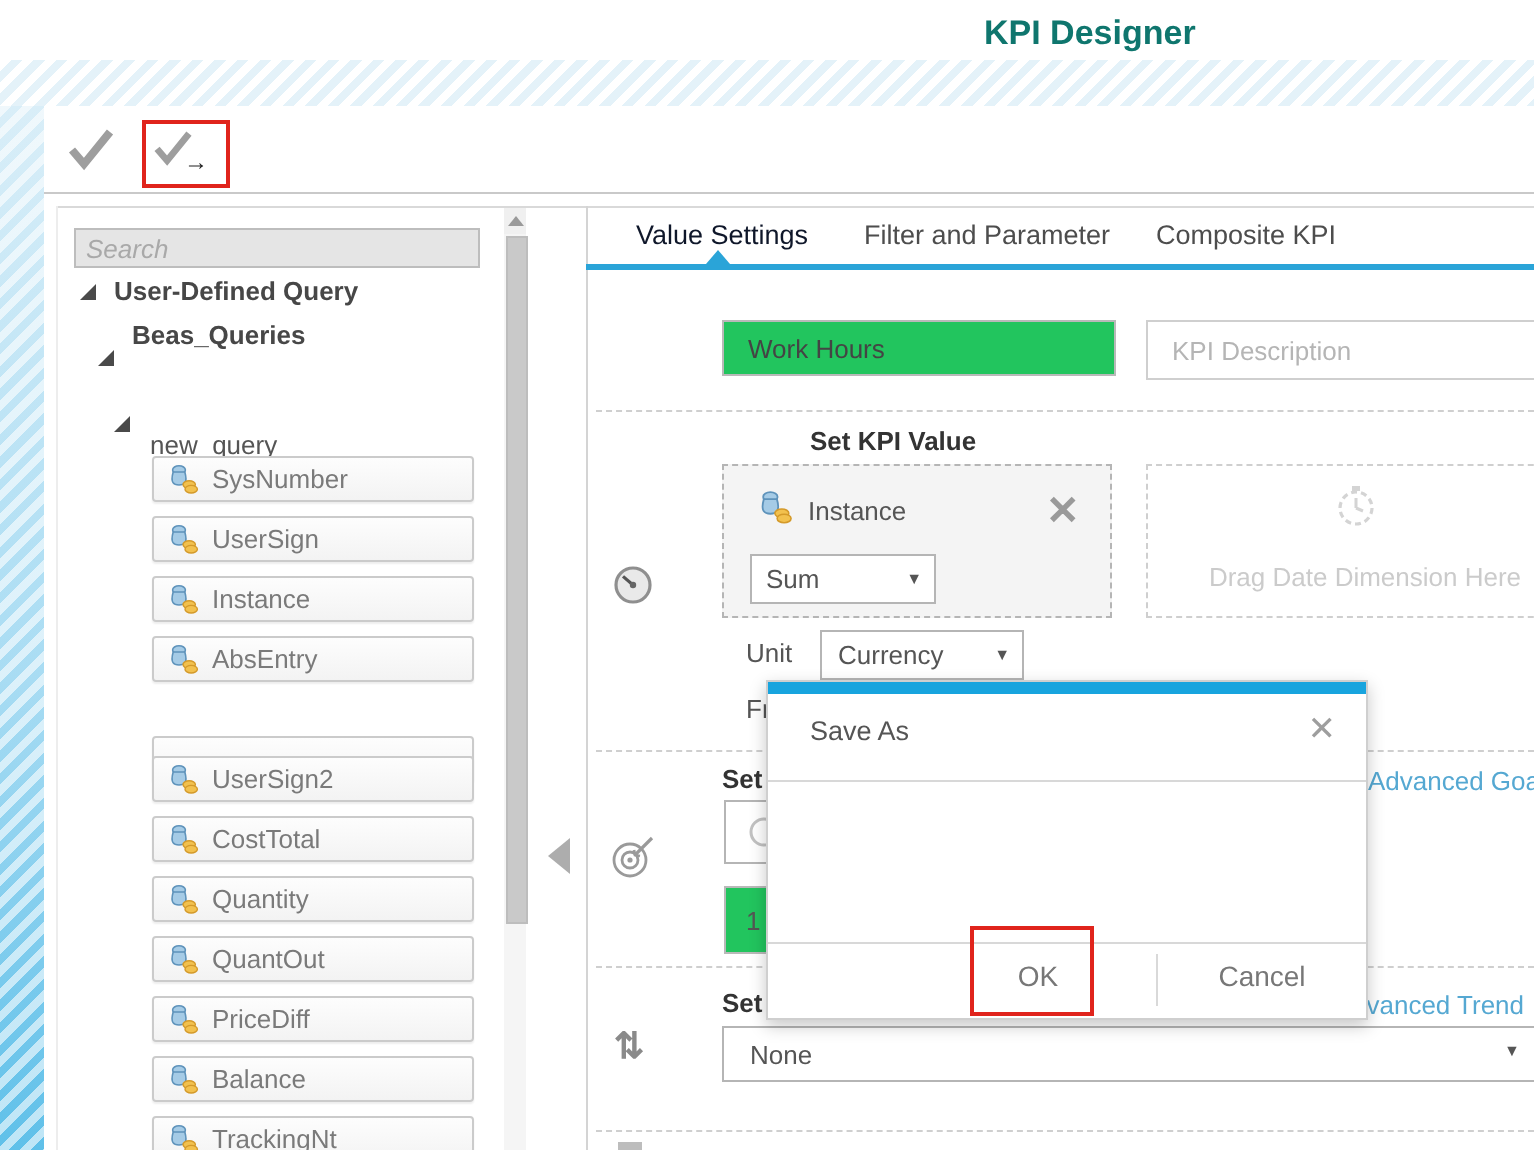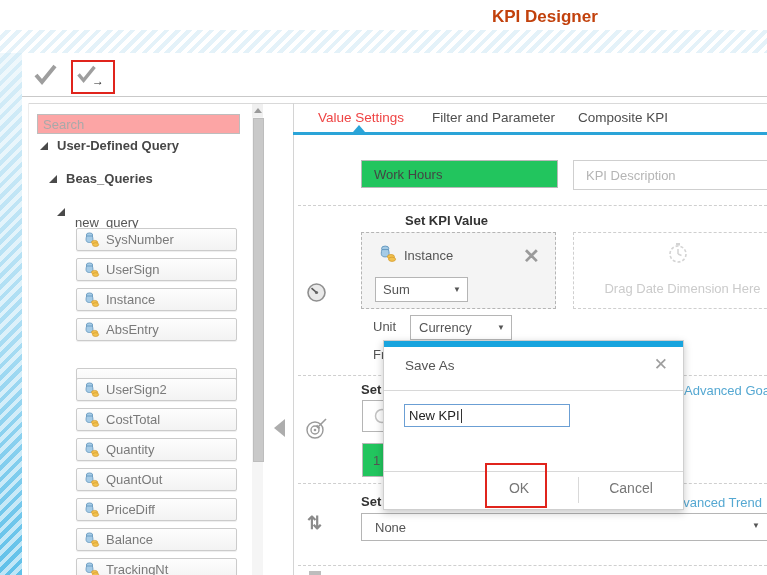--- a/index.html
+++ b/index.html
@@ -6,45 +6,45 @@
   #screen{position:relative;width:767px;height:575px;overflow:hidden;background:#fff;
           font-family:"Liberation Sans",sans-serif;font-size:13px;color:#555;}
   .abs{position:absolute;}
   
   .top-stripes{left:0;top:30px;width:767px;height:23px;
     background:repeating-linear-gradient(135deg,#ffffff 0 4px,#e4f2f9 4px 8px);}
   .left-stripes{left:0;top:53px;width:22px;height:522px;
     background:repeating-linear-gradient(135deg,rgba(255,255,255,.6) 0 4px,rgba(255,255,255,0) 4px 8px),
                linear-gradient(180deg,#d9eef8 0%,#a8dcf3 55%,#5fc0e9 100%);}
   .toolbar{left:22px;top:53px;width:745px;height:43px;background:#fff;border-bottom:1px solid #c9c9c9;}
-  .title{left:492px;top:7px;font-size:17px;font-weight:600;color:#c2410c;}
+  .title{left:492px;top:7px;font-size:17px;font-weight:600;color:#0f766e;}
   
   .panel-top-line{left:28px;top:103px;width:739px;height:1px;background:#d9d9d9;}
   .v-divider{left:293px;top:103px;width:1px;height:472px;background:#d4d4d4;}
   .left-border{left:28px;top:103px;width:1px;height:472px;background:#ededed;}
   
   .search{left:37px;top:114px;width:196px;height:18px;border:1px solid #bdbdbd;font-size:13px;
-    color:#444;padding:0 0 0 5px;font-family:"Liberation Sans",sans-serif;background:#fca5a5;}
+    color:#444;padding:0 0 0 5px;font-family:"Liberation Sans",sans-serif;background:#e5e5e5;font-style:italic;}
   .search::placeholder{color:#a9a9a9;}
   
   .tri{width:8px;height:8px;background:#4a4a4a;clip-path:polygon(100% 0,100% 100%,0 100%);}
   .tnode{font-size:13px;color:#474747;font-weight:bold;white-space:nowrap;}
   .tnode.normal{font-weight:normal;color:#555;}
   .chip{position:absolute;left:76px;width:152px;height:21px;border:1px solid #cbcbcb;border-radius:2px;
     background:linear-gradient(#fdfdfd,#f3f3f3);box-shadow:0 1px 1px rgba(0,0,0,.07);
     display:flex;align-items:center;gap:6px;padding-left:7px;color:#7a7a7a;font-size:13px;white-space:nowrap;}
   
   .sb-track{left:252px;top:104px;width:11px;height:471px;background:#f5f5f5;}
   .sb-up{left:252px;top:104px;width:11px;height:13px;background:#f0f0f0;display:flex;align-items:center;justify-content:center;}
   .sb-up .a{width:0;height:0;border-left:4px solid transparent;border-right:4px solid transparent;border-bottom:5px solid #9a9a9a;}
   .sb-thumb{left:253px;top:118px;width:9px;height:342px;background:#c9c9c9;border:1px solid #bdbdbd;}
   .collapse{left:274px;top:419px;width:0;height:0;border-top:9px solid transparent;border-bottom:9px solid transparent;border-right:11px solid #adadad;}
   
   .tab{font-size:13.5px;color:#4d4d4d;white-space:nowrap;cursor:default;}
-  .tab.active{color:#ef4444;}
+  .tab.active{color:#0f172a;}
   .tab-underline{left:293px;top:132px;width:474px;height:3px;background:#2aa4d8;}
   .tab-notch{left:353px;top:125px;width:0;height:0;border-left:6px solid transparent;border-right:6px solid transparent;border-bottom:7px solid #2aa4d8;}
   
   .tinput{border:1px solid #b9b9b9;height:26px;display:flex;align-items:center;padding-left:12px;color:#444;background:#22c55e;}
   .ghostinput{left:573px;top:160px;width:210px;height:26px;border:1px solid #cfcfcf;color:#b5b5b5;
     padding-left:12px;font-size:13px;font-family:"Liberation Sans",sans-serif;background:#fff;}
   .ghostinput::placeholder{color:#b5b5b5;}
   .h{font-weight:bold;color:#333;}
   .dashed{height:0;border-top:1px dashed #cfcfcf;}
   .valuebox{left:361px;top:232px;width:193px;height:75px;background:#f4f4f4;border:1px dashed #b5b5b5;}
@@ -91,21 +91,21 @@
   <div class="abs panel-top-line"></div>
   <div class="abs left-border"></div>
   <div class="abs v-divider"></div>
   <div class="abs collapse"></div>
 
   <input class="abs search" style="left: 37px; top: 114px;" placeholder="Search">
 
   <div class="abs tri" style="left:40px;top:142px;"></div>
   <div class="abs tnode" style="left:57px;top:138px;">User-Defined Query</div>
   <div class="abs tri" style="left:49px;top:175px;"></div>
-  <div class="abs tnode" style="left:66px;top:171px;">Beas_Queries</div>
+  <div class="abs tnode" style="left:66px;top:160px;">Beas_Queries</div>
   <div class="abs tri" style="left:57px;top:208px;"></div>
   <div class="abs tnode normal" style="left:75px;top:204px;margin-top:11px;">new_query</div>
 
   <div class="chip" style="top:228px;">
     <svg width="16" height="15" viewBox="0 0 16 15">
         <ellipse cx="5.5" cy="3" rx="3.2" ry="2.1" fill="#a5cbe6" stroke="#5e93bb" stroke-width="0.8"></ellipse>
         <path d="M2.6 4 C1 9.5 3 10.5 5.5 10.5 C8 10.5 10 9.5 8.4 4Z" fill="#a5cbe6" stroke="#5e93bb" stroke-width="0.8"></path>
         <ellipse cx="10.6" cy="10.3" rx="3.1" ry="1.9" fill="#f2c14e" stroke="#d49a2a" stroke-width="0.7"></ellipse>
         <ellipse cx="11.6" cy="12.6" rx="3.1" ry="1.9" fill="#f2c14e" stroke="#d49a2a" stroke-width="0.7"></ellipse>
       </svg>
@@ -296,24 +296,20 @@
   <span class="abs arr" style="left:752px;top:521px;font-size:8px;color:#555;">▼</span>
 
   <div class="abs dashed" style="left:298px;top:565px;width:469px;"></div>
   <div class="abs" style="left:309px;top:571px;width:12px;height:6px;background:#bdbdbd;"></div>
 
   <div class="abs modal">
     <div class="bar"></div>
     <div class="mtitle">Save As</div>
     <div class="mclose">✕</div>
     <div class="hdiv"></div>
-    <div class="minput">
-      <span>New KPI</span>
-        <span class="caret"></span>
-    </div>
     <div class="fdiv"></div>
     <div class="btn" style="left:100px;">OK</div>
     <div class="vsep"></div>
     <div class="btn" style="left:212px;">Cancel</div>
     <div class="redbox" style="position:absolute;left:101px;top:122px;width:58px;height:41px;"></div>
   </div>
 
 </div>
 
 </body></html>

